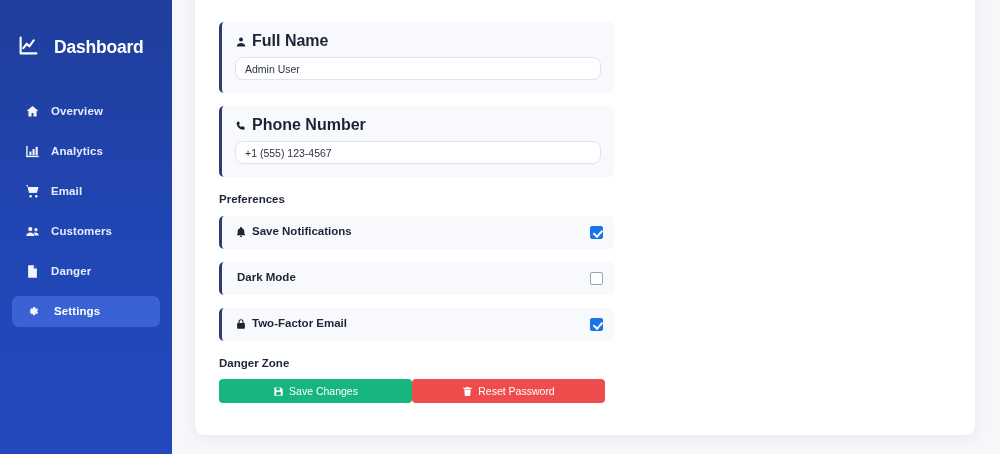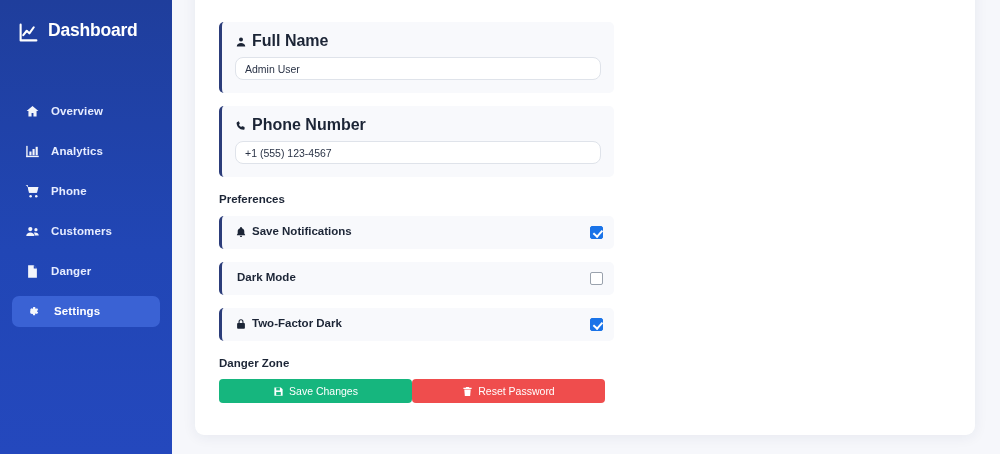--- a/index.html
+++ b/index.html
@@ -14,21 +14,21 @@
 
   
   .sidebar {
     width: 172px; height: 454px; flex: 0 0 172px;
     background: linear-gradient(180deg, #1f3e9c 0%, #2146b5 55%, #2448bd 100%);
     padding-top: 22px;
     position: relative;
     z-index: 3;
   }
   .brand {
-    display: flex; align-items: flex-start; gap: 9px;
+    display: flex; align-items: flex-end; gap: 15px;
     padding: 0 0 0 18px;
     height: 34px;
     color: #ffffff;
   }
   .brand-icon { width: 21px; height: 21px; display: block; }
   .brand-text {
     font-size: 17.5px; font-weight: bold; letter-spacing: -0.2px;
     color: #ffffff; line-height: 1;
   }
 
@@ -191,21 +191,21 @@
 
       <div class="nav-item">
         <span class="nav-icon">
           <svg viewBox="0 0 24 24" width="15" height="15" fill="#ffffff">
             <path d="M1 2h3.3l2.6 12.1h11.3l2.2-8.1H7.2"></path>
             <path d="M1 2h3.4l.6 2.6h16.6l-2.4 9.3H6.3L3.9 2.6z"></path>
             <circle cx="9" cy="19.5" r="2"></circle>
               <circle cx="18" cy="19.5" r="2"></circle>
           </svg>
         </span>
-        <span class="nav-label">Phone</span>
+        <span class="nav-label">Email</span>
       </div>
 
       <div class="nav-item">
         <span class="nav-icon">
           <svg viewBox="0 0 24 24" width="15" height="15" fill="#ffffff">
             <circle cx="8.5" cy="8" r="3.4"></circle>
               <path d="M2 19c0-3.6 2.9-5.6 6.5-5.6S15 15.4 15 19z"></path>
             <circle cx="17.5" cy="9" r="2.6"></circle>
               <path d="M16 13.6c3.3 0 6 1.7 6 4.6h-6.4c0-1.7-.5-3.2-1.4-4.4.6-.1 1.2-.2 1.8-.2z"></path>
           </svg>
@@ -287,21 +287,21 @@
         </div>
 
         <div class="pref-row">
           <span class="pref-label">
             <span class="fi">
               <svg viewBox="0 0 24 24" width="12" height="12" fill="#1c2536">
                 <path d="M7 10V7.5a5 5 0 0110 0V10h-2.2V7.5a2.8 2.8 0 00-5.6 0V10z"></path>
                 <rect x="4.2" y="10" width="15.6" height="11.4" rx="1.8"></rect>
               </svg>
             </span>
-            <span>Two-Factor Dark</span>
+            <span>Two-Factor Email</span>
           </span>
           <span class="cbx on"></span>
         </div>
 
         <div class="section-title">Danger Zone</div>
 
         <div class="btn-row">
           <button class="btn btn-save">
             <span class="bi">
               <svg viewBox="0 0 24 24" width="11" height="11" fill="#ffffff">

